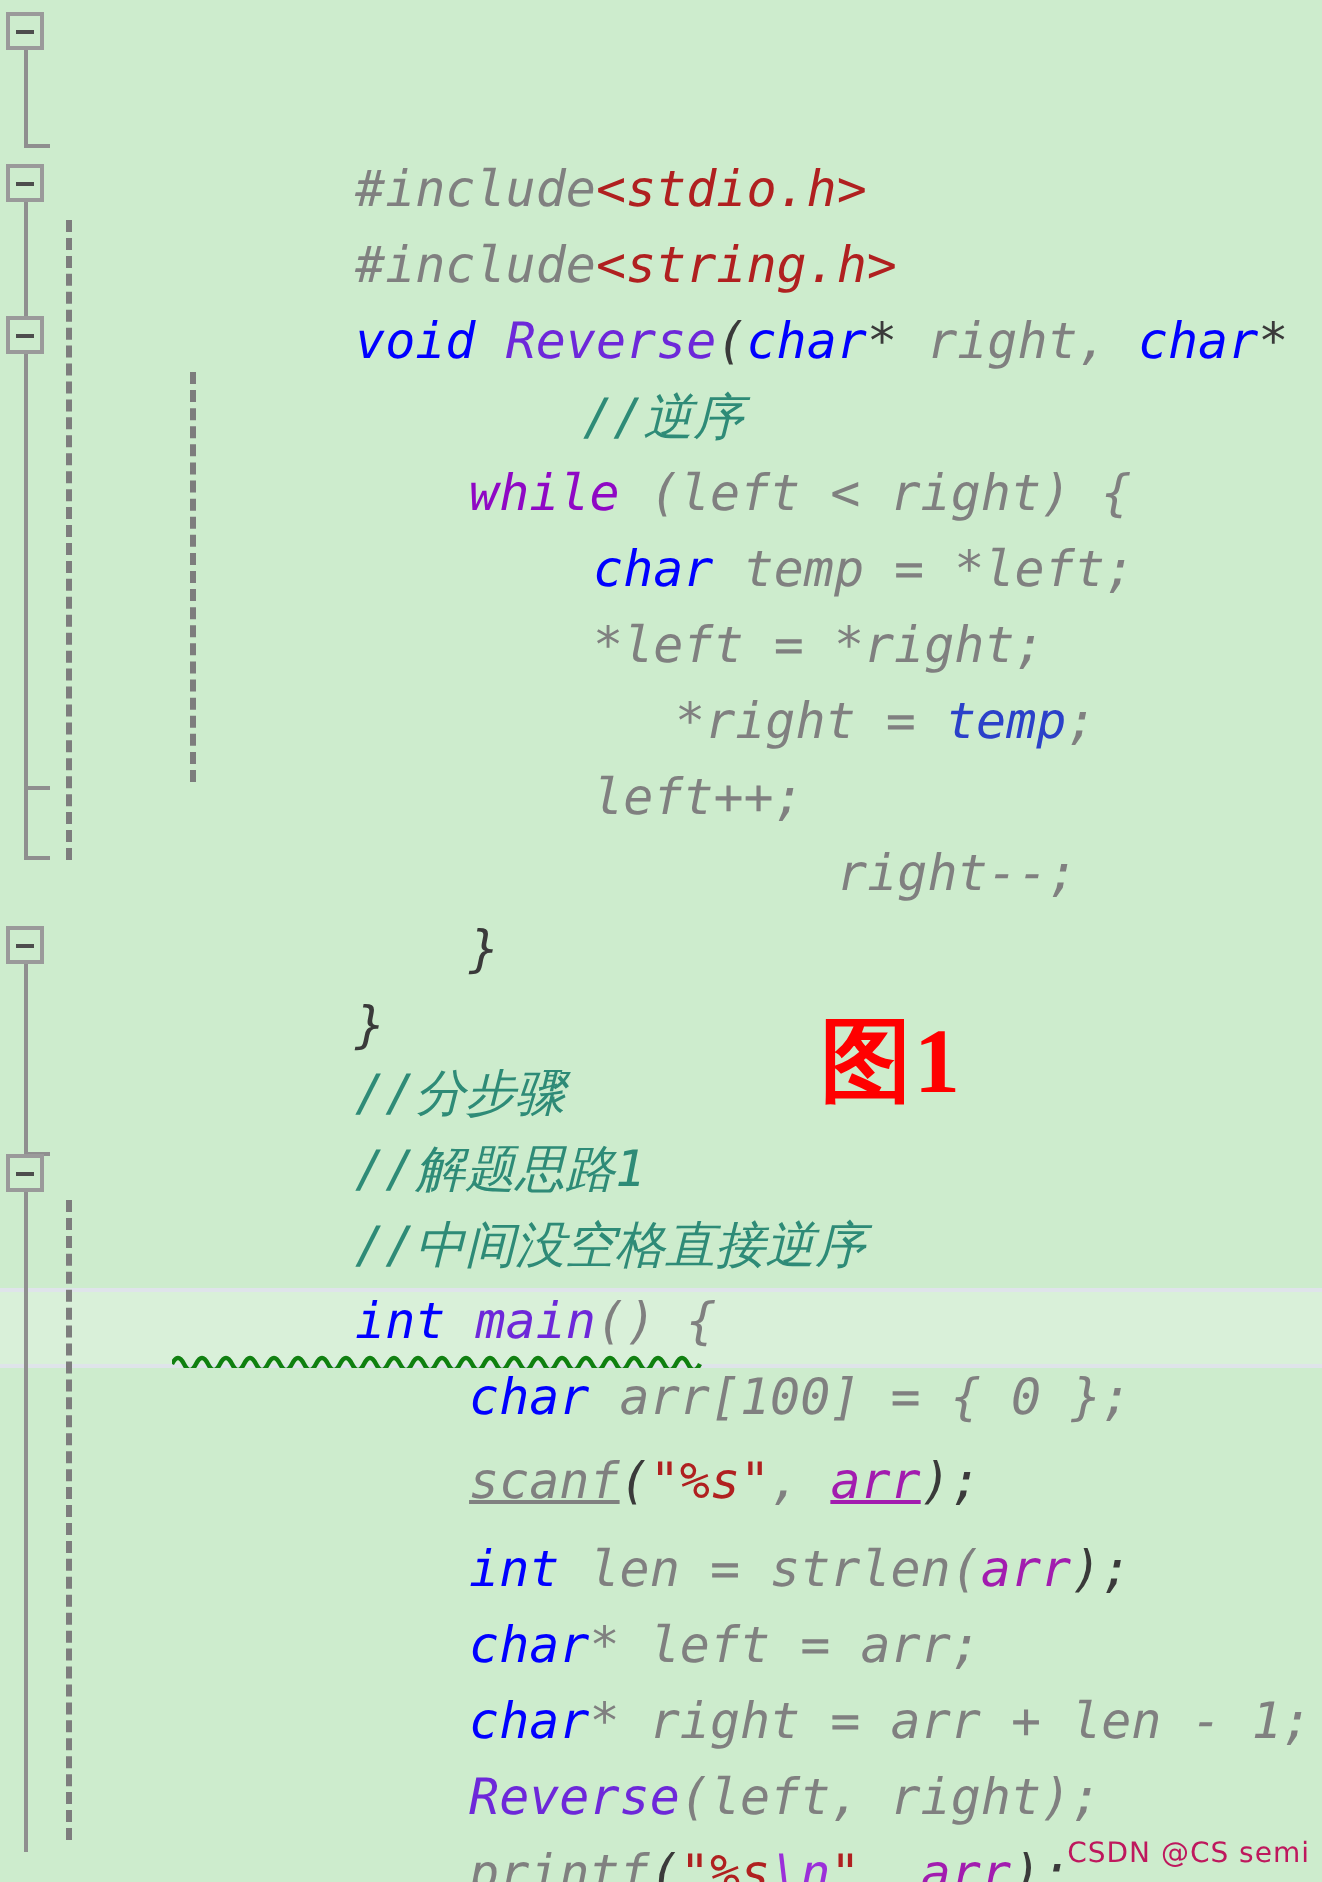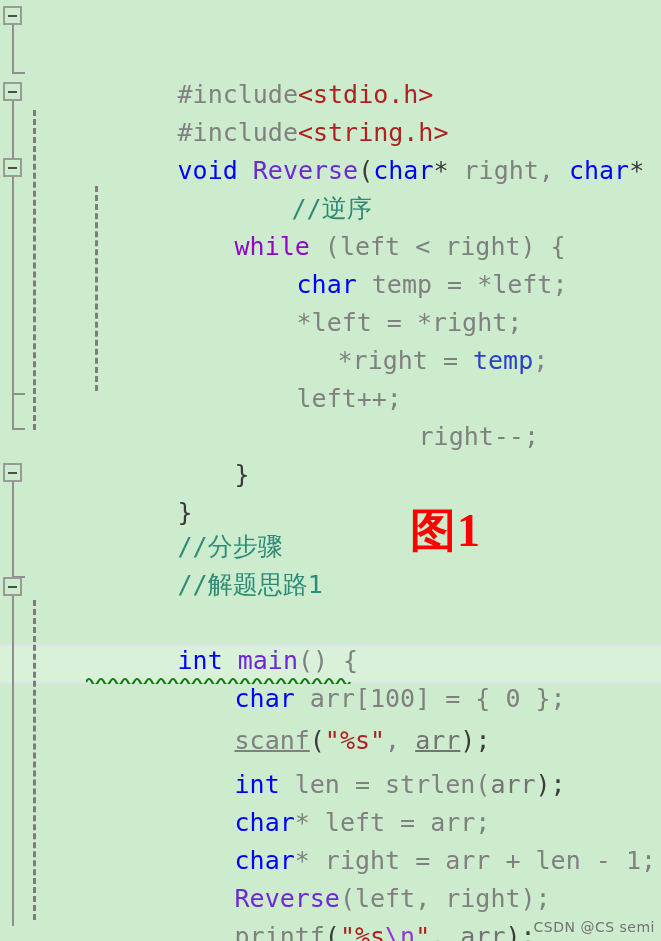--- a/index.html
+++ b/index.html
@@ -64,32 +64,33 @@
   
   .line {
     position: absolute;
     left: 0;
     width: 661px;
     height: 38px;
     line-height: 38px;
     white-space: pre;
     font-size: 25px;
     color: #808080;
+    font-style: italic;
   }
   .code-text { display: inline-block; }
 
   
   .kw       { color: #0000ff; }   
   .ctl      { color: #8f08c4; }   
   .fn       { color: #6d28d9; }   
   .cmt      { color: #2e8b77; }   
   .str      { color: #b02020; }   
   .esc      { color: #9b30d9; }   
   .plain    { color: #808080; }
-  .var      { color: #737373; }   
+  .var      { color: #a21caf; }   
   .blue     { color: #2b41c9; }
   .punc     { color: #3a3a3a; }
 
   .underline-link { text-decoration: underline; text-decoration-thickness: 2px; }
 
   
   .squiggle {
     position: absolute;
     height: 8px;
     overflow: hidden;
@@ -105,21 +106,21 @@
     line-height: 46px;
     font-family: Liberation Serif, serif;
     letter-spacing: 1px;
   }
 
   
   #watermark {
     position: absolute;
     right: 6px;
     bottom: 6px;
-    color: #737373;
+    color: #be185d;
     font-size: 14px;
     font-family: "DejaVu Sans", sans-serif;
     letter-spacing: 0.5px;
   }
 </style>
 </head>
 <body>
 
 <div id="editor">
 
@@ -226,20 +227,25 @@
       <span class="cmt">//分步骤</span>
     </span>
   </div>
 
   <div class="line" style="top:490px;">
     <span class="code-text" style="padding-left:27px;">
       <span class="cmt">//解题思路1</span>
     </span>
   </div>
 
+  <div class="line" style="top:528px;">
+    <span class="code-text" style="padding-left:27px;">
+      <span class="cmt">//中间没空格直接逆序</span>
+    </span>
+  </div>
 
   <div class="line" style="top:566px;">
     <span class="code-text" style="padding-left:27px;">
       <span class="kw">int</span><span class="fn"> main</span><span class="plain">() {</span>
     </span>
   </div>
 
   <div class="line" style="top:604px;">
     <span class="code-text" style="padding-left:84px;">
       <span class="kw">char</span><span class="plain"> arr[100] = { 0 };</span>

